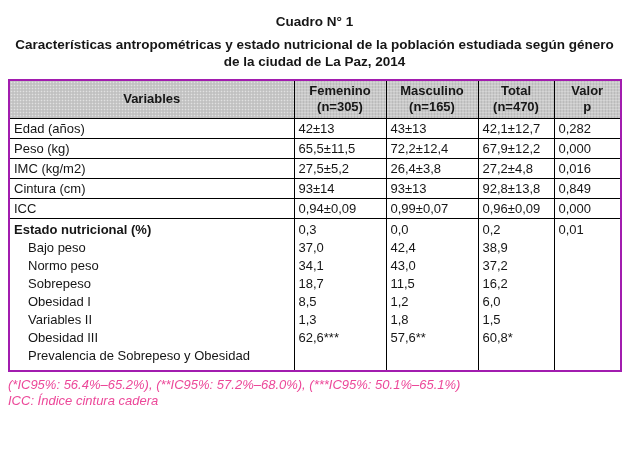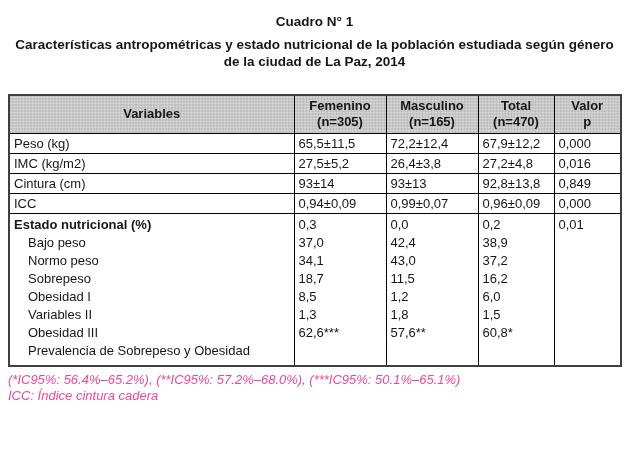--- a/index.html
+++ b/index.html
@@ -9,25 +9,25 @@
     background: #ffffff;
     color: #161616;
     font-family: "Liberation Sans", "DejaVu Sans", sans-serif;
     overflow: hidden;
   }
   .header-block { padding-top: 14px; text-align: center; }
   .doc-title { font-size: 13.5px; font-weight: bold; text-align: center; }
   .doc-subtitle { margin-top: 7px; font-size: 13.5px; font-weight: bold; line-height: 17px; padding: 0 10px; }
 
   .data-table {
-    margin: 24px 0 0 8px;
+    margin: 9px 0 0 8px;
     width: 612px;
     border-collapse: collapse;
     table-layout: fixed;
-    border: 2px solid #404040;
+    border: 2px solid #a21caf;
   }
   .data-table th, .data-table td { border: 1px solid #000; overflow: hidden; }
   .data-table thead th {
     height: 38px;
     font-size: 13px; font-weight: bold;
     text-align: center; vertical-align: middle;
     line-height: 16px;
     background-color: #c9c9c9;
     background-image:
       radial-gradient(rgba(255,255,255,0.45) 0.5px, rgba(0,0,0,0) 0.6px),
@@ -83,20 +83,27 @@
         <div>Total</div>
         <div>(n=470)</div>
       </th>
       <th>
         <div>Valor</div>
         <div>p</div>
       </th>
     </tr>
   </thead>
   <tbody>
+    <tr class="simple">
+      <td class="lbl">Edad (años)</td>
+      <td class="val">42±13</td>
+      <td class="val">43±13</td>
+      <td class="val">42,1±12,7</td>
+      <td class="val">0,282</td>
+    </tr>
     <tr class="simple">
       <td class="lbl">Peso (kg)</td>
       <td class="val">65,5±11,5</td>
       <td class="val">72,2±12,4</td>
       <td class="val">67,9±12,2</td>
       <td class="val">0,000</td>
     </tr>
     <tr class="simple">
       <td class="lbl">IMC (kg/m2)</td>
       <td class="val">27,5±5,2</td>

